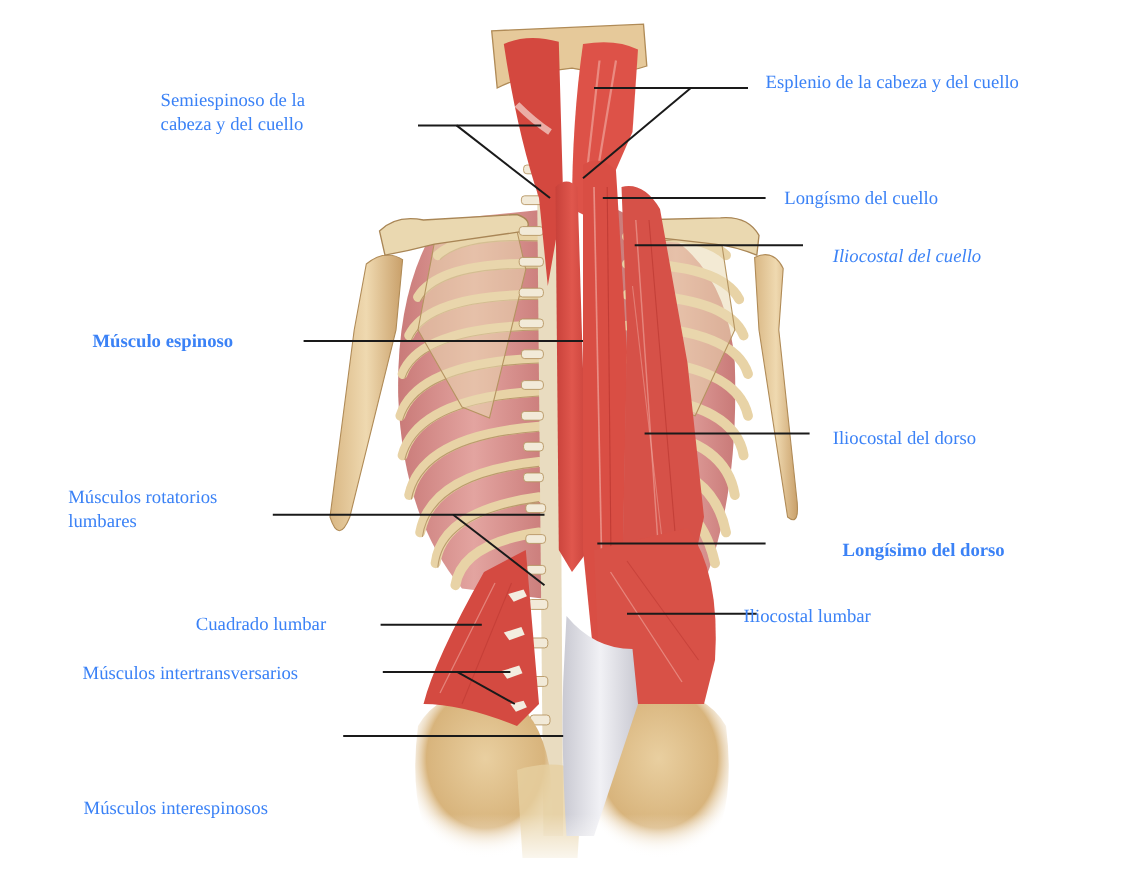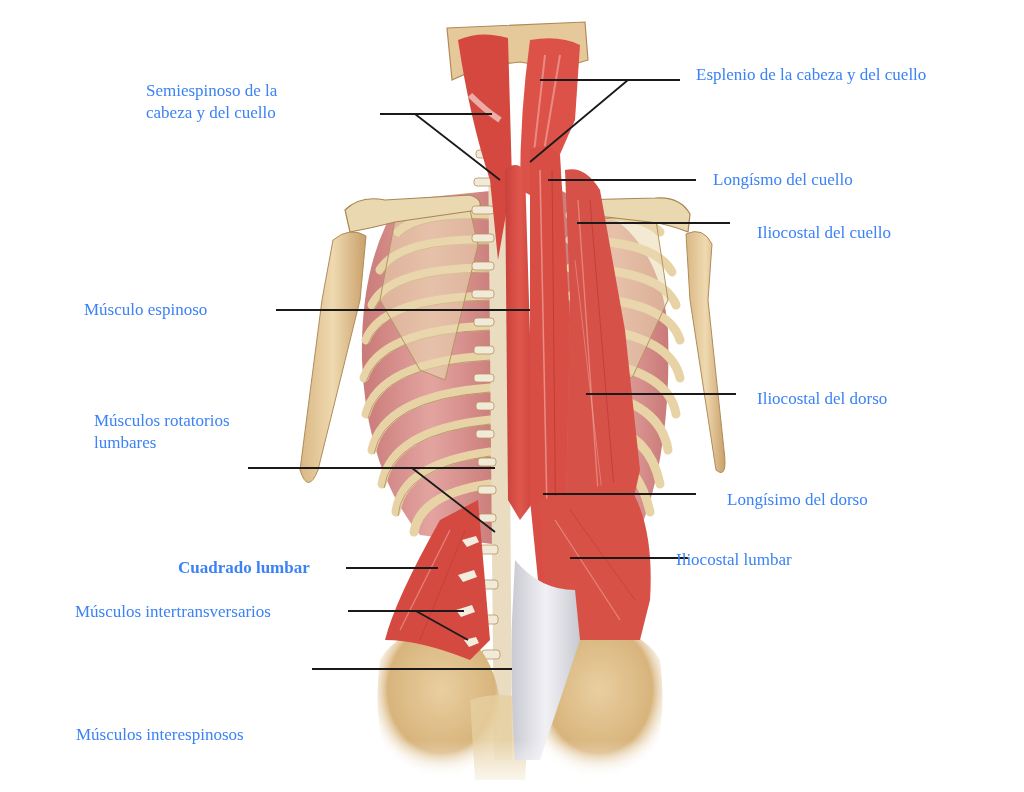--- a/index.html
+++ b/index.html
@@ -230,27 +230,27 @@
 
       <path d="M348,611 L464,611"></path>
       <path d="M416,611 L468,640"></path>
 
       <path d="M312,669 L512,669"></path>
     </g>
   </svg>
 
   <div class="label multi" style="left:146px; top:80px;">Semiespinoso de la
 cabeza y del cuello</div>
-  <div class="label" style="left:84px; top:299px;">Músculo espinoso</div>
-  <div class="label multi" style="left:62px; top:410px;margin-left:32px;">Músculos rotatorios
+  <div class="label" style="left:84px; top:299px;font-weight:bold;">Músculo espinoso</div>
+  <div class="label multi" style="left:62px; top:441px;">Músculos rotatorios
 lumbares</div>
-  <div class="label" style="left:178px; top:557px;font-weight:bold;">Cuadrado lumbar</div>
+  <div class="label" style="left:178px; top:557px;">Cuadrado lumbar</div>
   <div class="label" style="left:75px; top:601px;text-align:center;">Músculos intertransversarios</div>
   <div class="label" style="left:76px; top:676px;margin-top:48px;">Músculos interespinosos</div>
 
   <div class="label" style="left:696px; top:64px;">Esplenio de la cabeza y del cuello</div>
   <div class="label" style="left:713px; top:169px;">Longísmo del cuello</div>
-  <div class="label" style="left:757px; top:222px;">Iliocostal del cuello</div>
+  <div class="label" style="left:757px; top:222px;font-style:italic;">Iliocostal del cuello</div>
   <div class="label" style="left:757px; top:388px;text-align:center;">Iliocostal del dorso</div>
-  <div class="label" style="left:727px; top:489px;">Longísimo del dorso</div>
+  <div class="label" style="left:766px; top:489px;font-weight:bold;">Longísimo del dorso</div>
   <div class="label" style="left:676px; top:549px;">Iliocostal lumbar</div>
 
 </div>
 
 </body></html>

